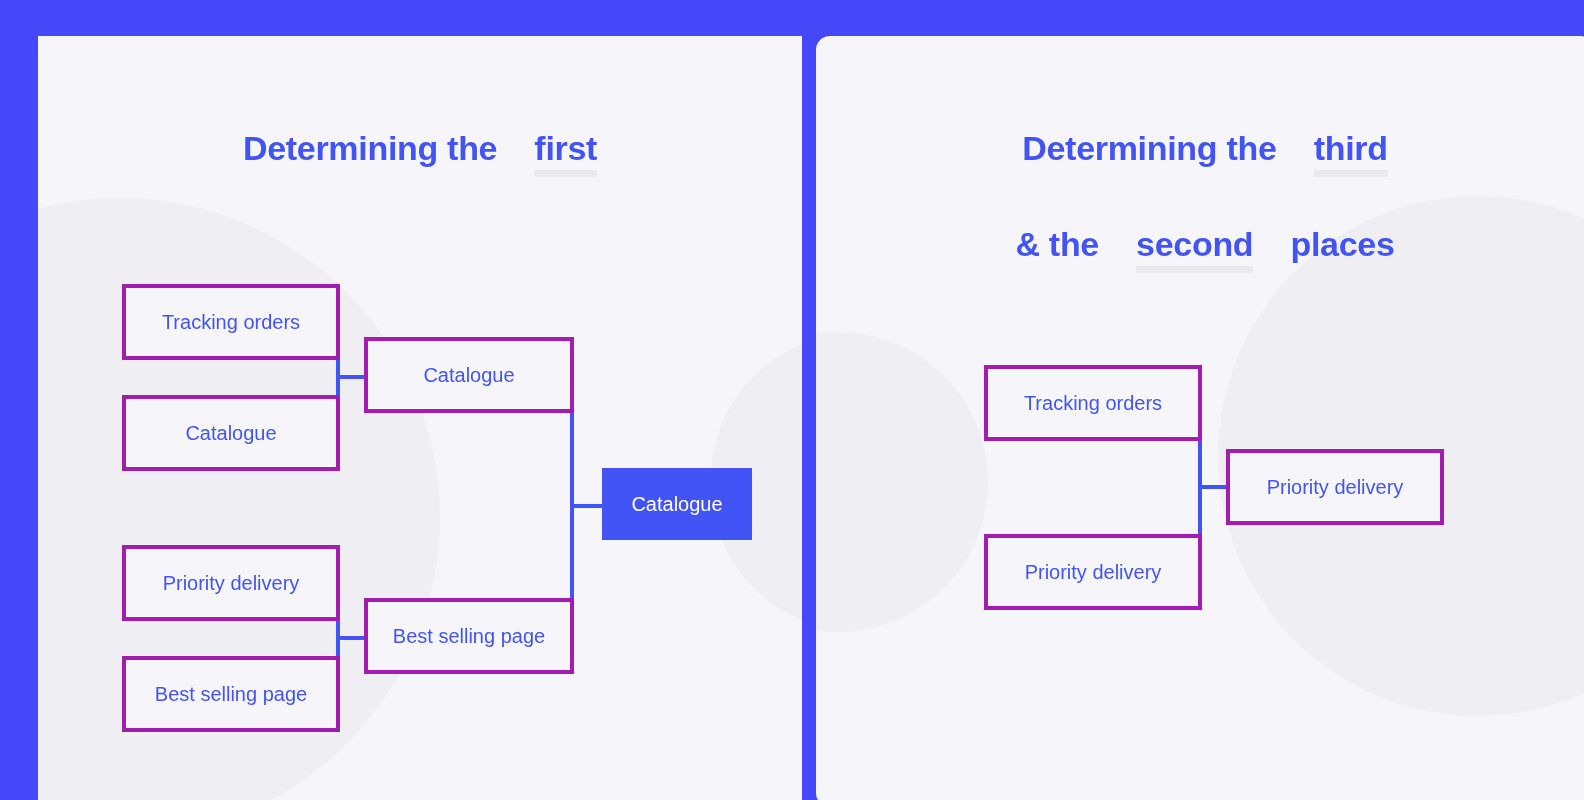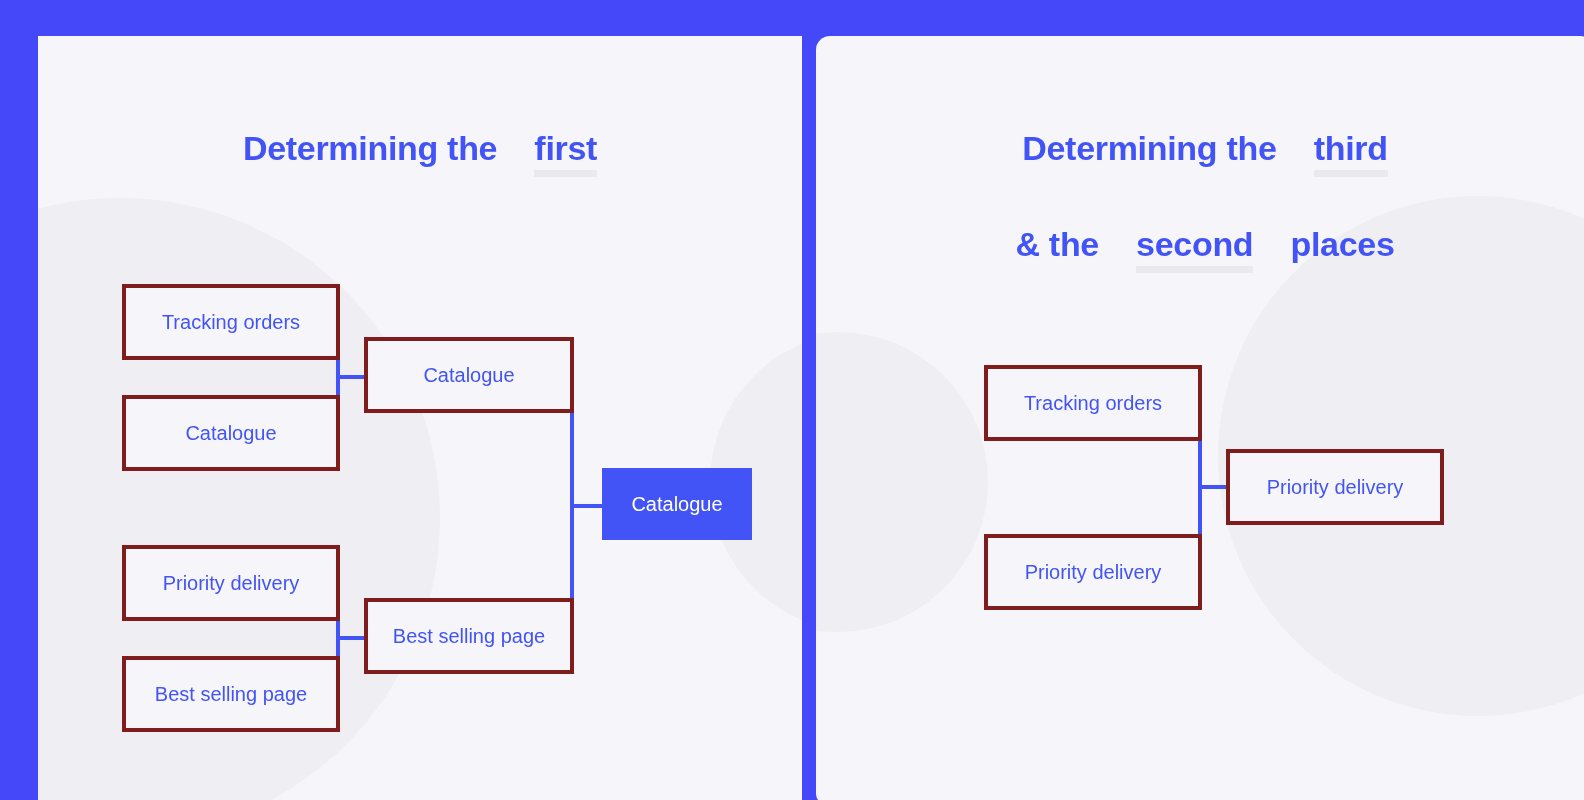--- a/index.html
+++ b/index.html
@@ -59,21 +59,21 @@
     height:7px;
     background:#e9e9ee;
     z-index:-1;
   }
 
   
   .diagram { position:absolute; left:0; top:0; width:100%; height:100%; z-index:3; }
 
   .node {
     position:absolute;
-    border:4px solid #7f1d1d;
+    border:4px solid #a21caf;
     background:#f6f6fa;
     color:#4254f5;
     font-size:20px;
     line-height:1;
     display:flex;
     align-items:center;
     justify-content:center;
     text-align:center;
     z-index:4;
   }

